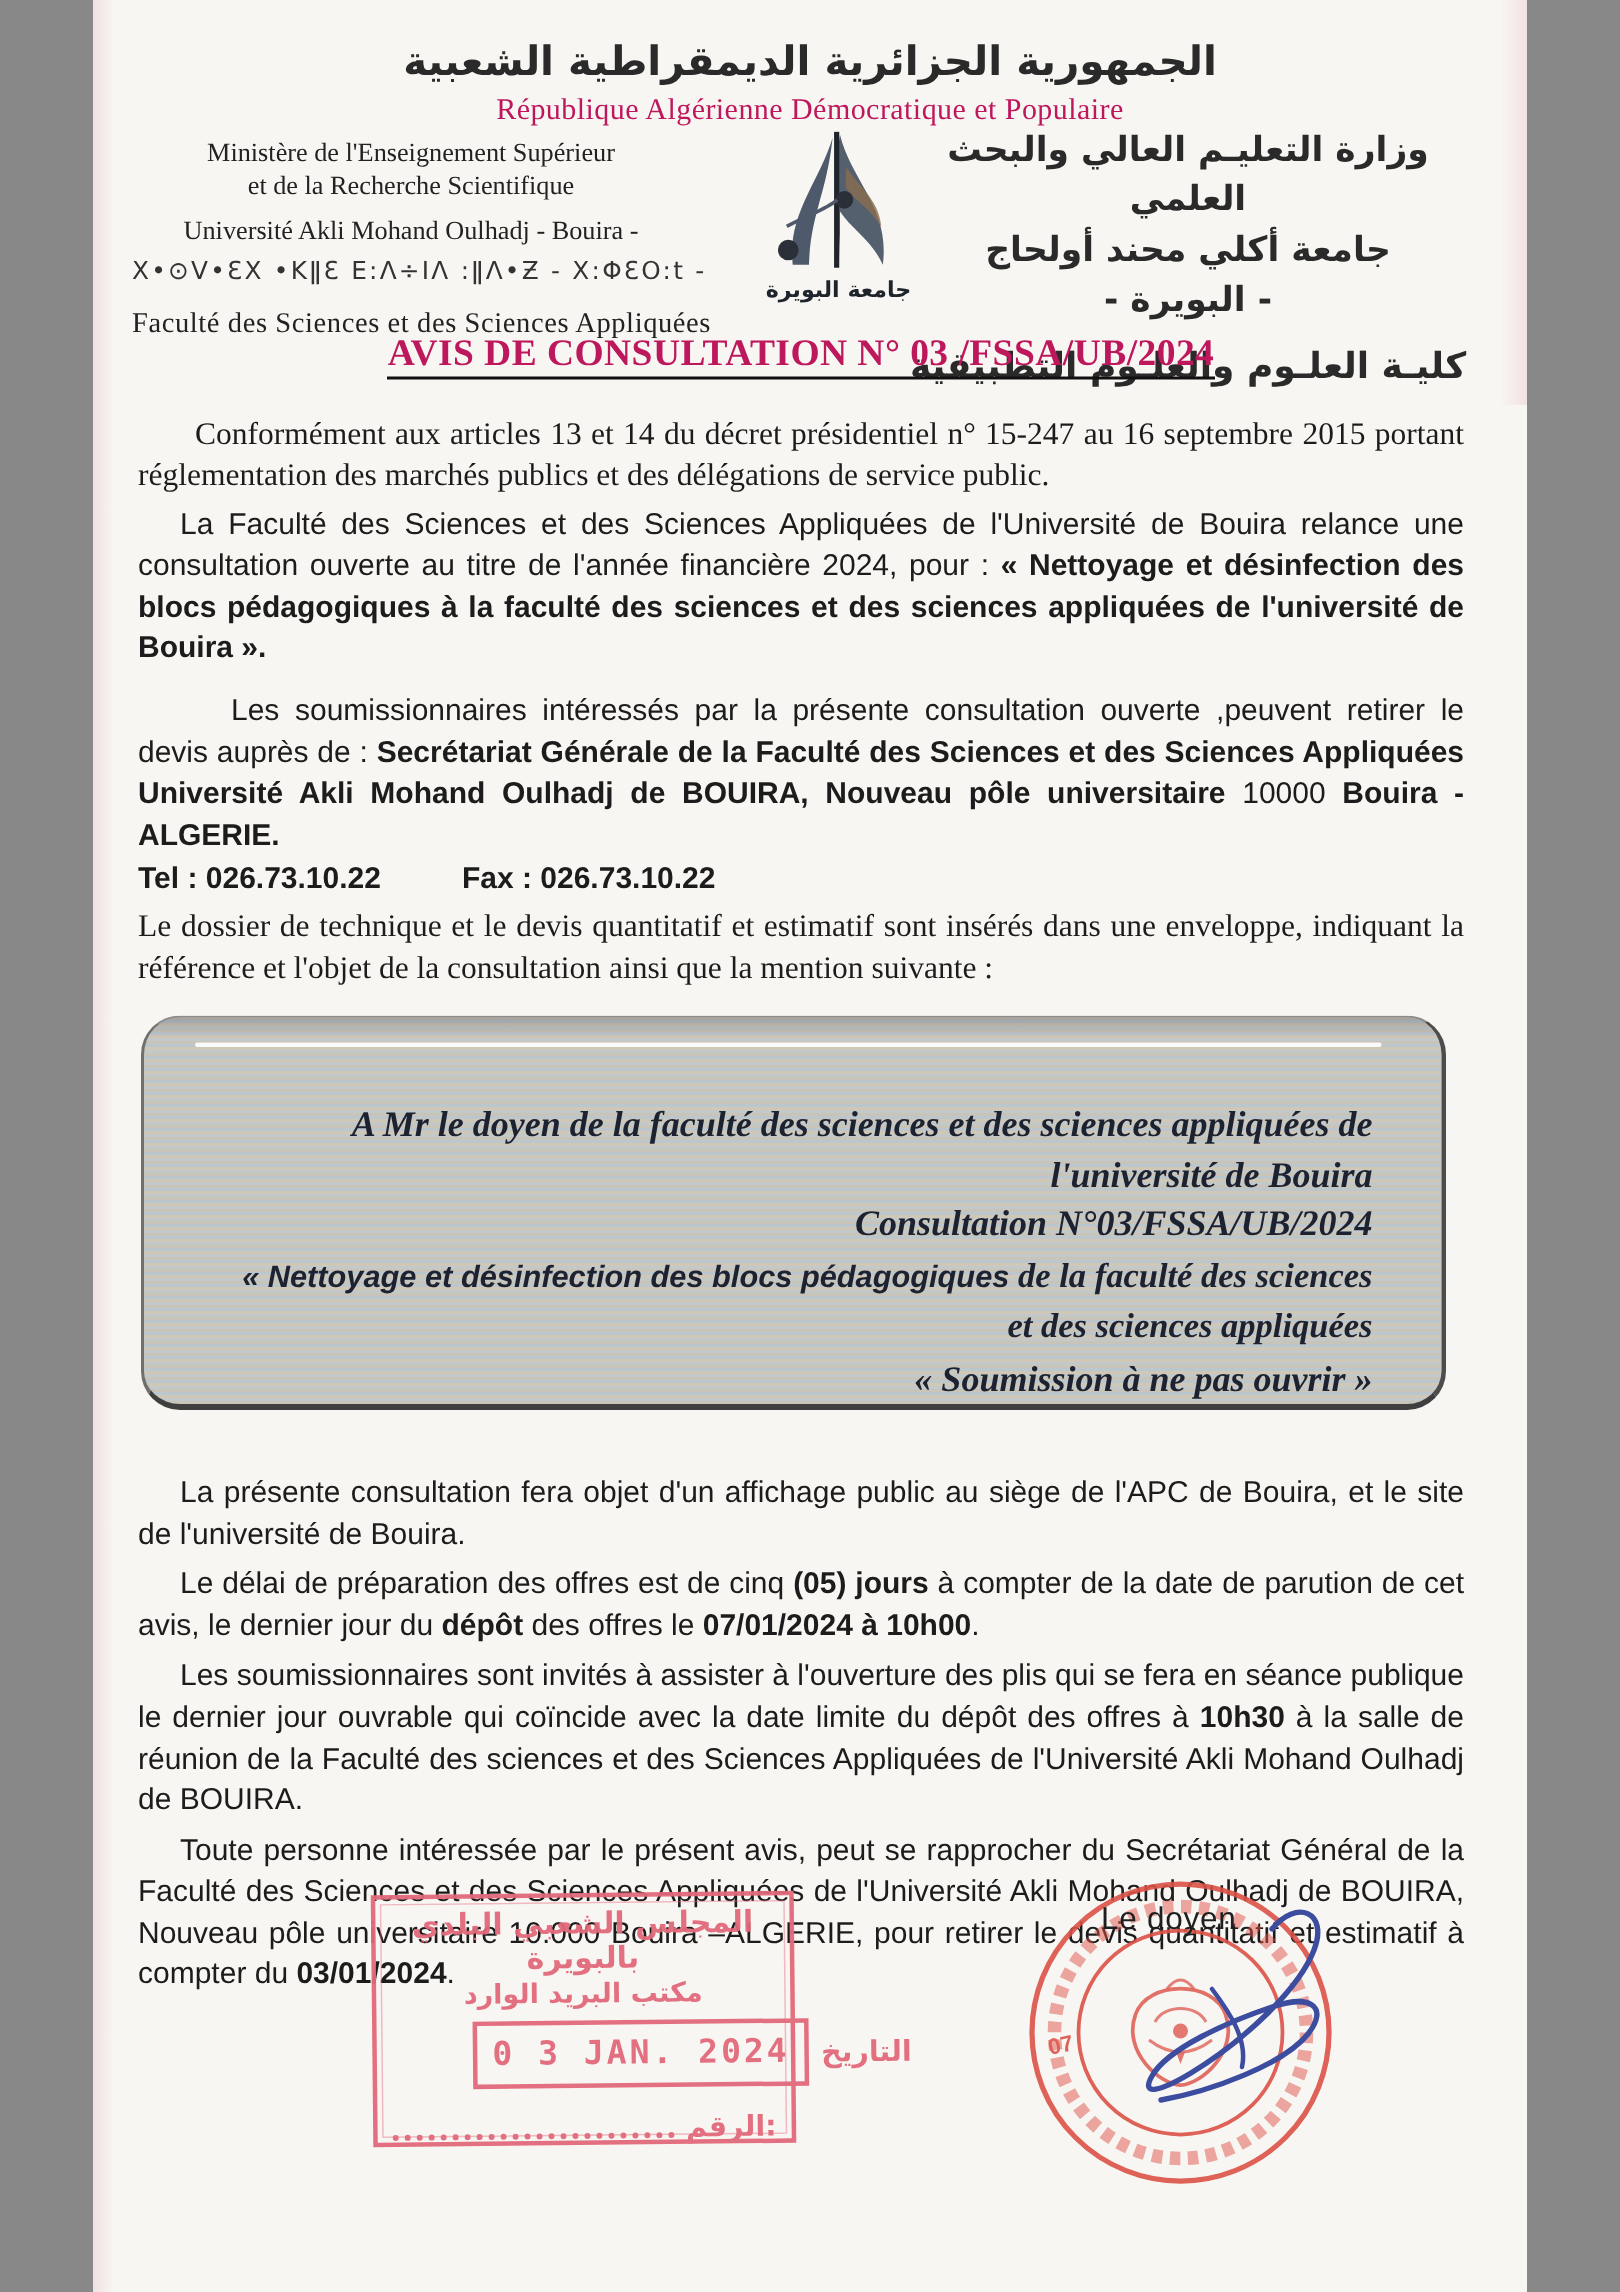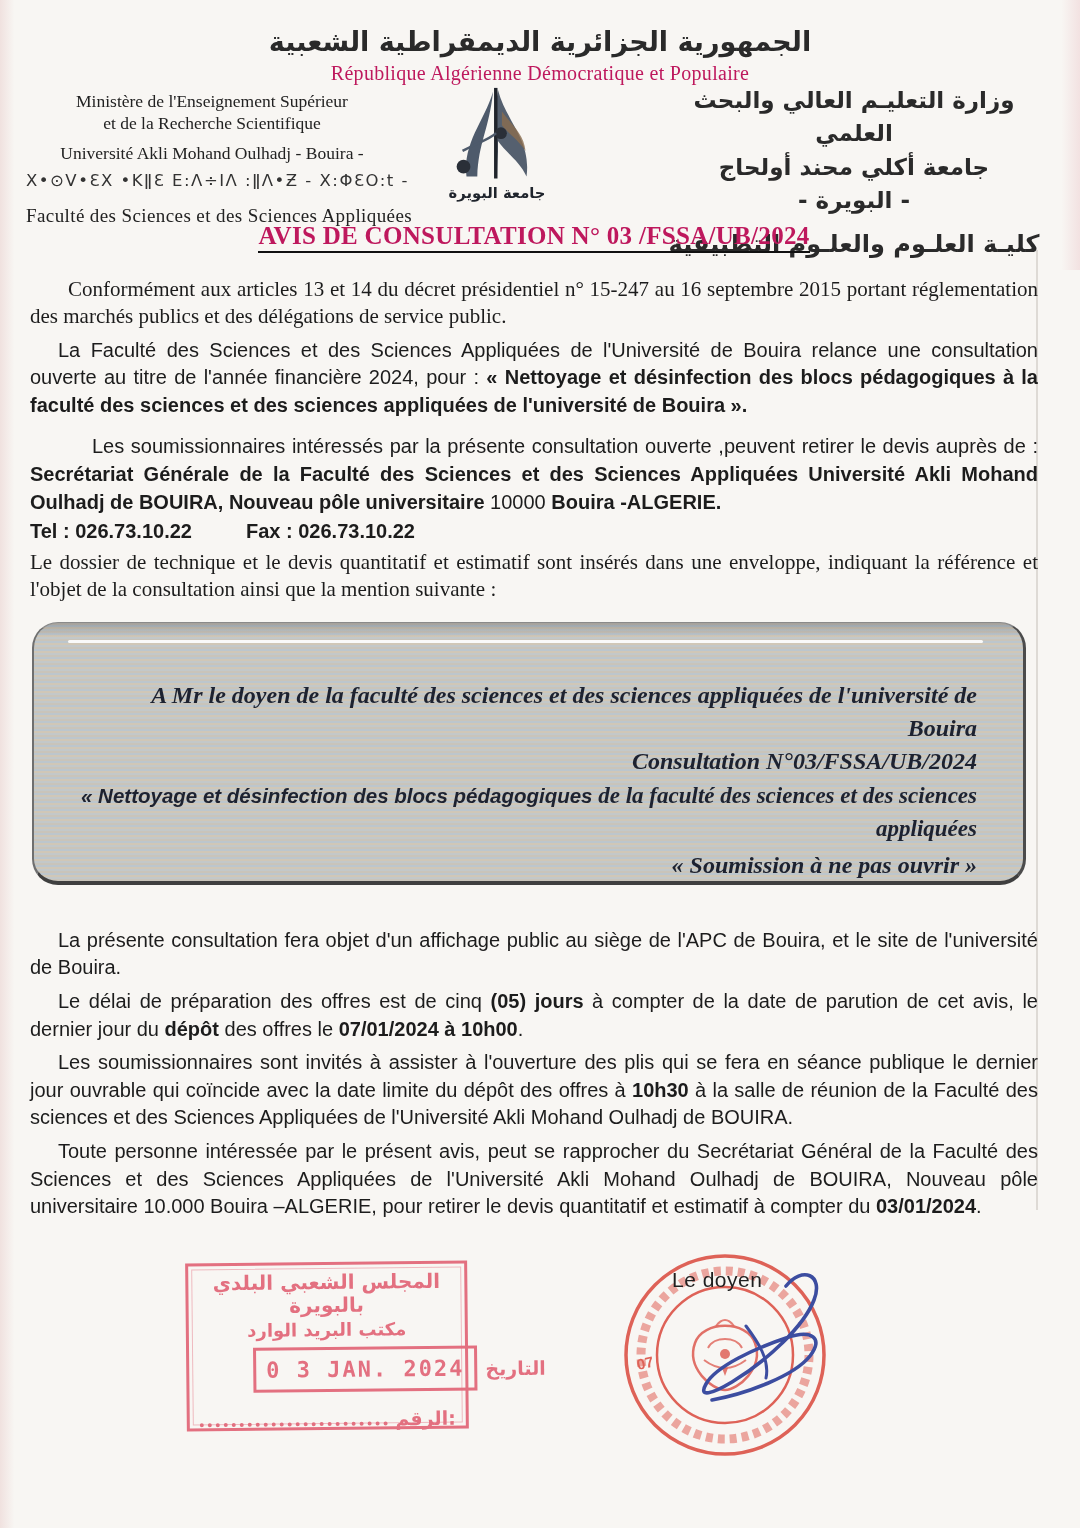--- a/index.html
+++ b/index.html
@@ -1,18 +1,18 @@
 <!DOCTYPE html>
 <html><head>
 <meta charset="utf-8">
 <style>
   html,body{margin:0;padding:0;background:#888;}
   .page{
     position:relative;
-    width:1080px;height:1528px;
+    width:956px;height:1528px;
     margin:0 auto;
     background:#f8f6f3;
     overflow:hidden;
     font-family:"Liberation Sans", sans-serif;
     color:#1c1c1c;
   }
   
   .edge-left{position:absolute;left:0;top:0;width:16px;height:100%;
     background:linear-gradient(90deg,#eedcda 0%,rgba(238,220,218,0) 90%);opacity:.8;}
   .edge-topright{position:absolute;right:0;top:0;width:22px;height:270px;

